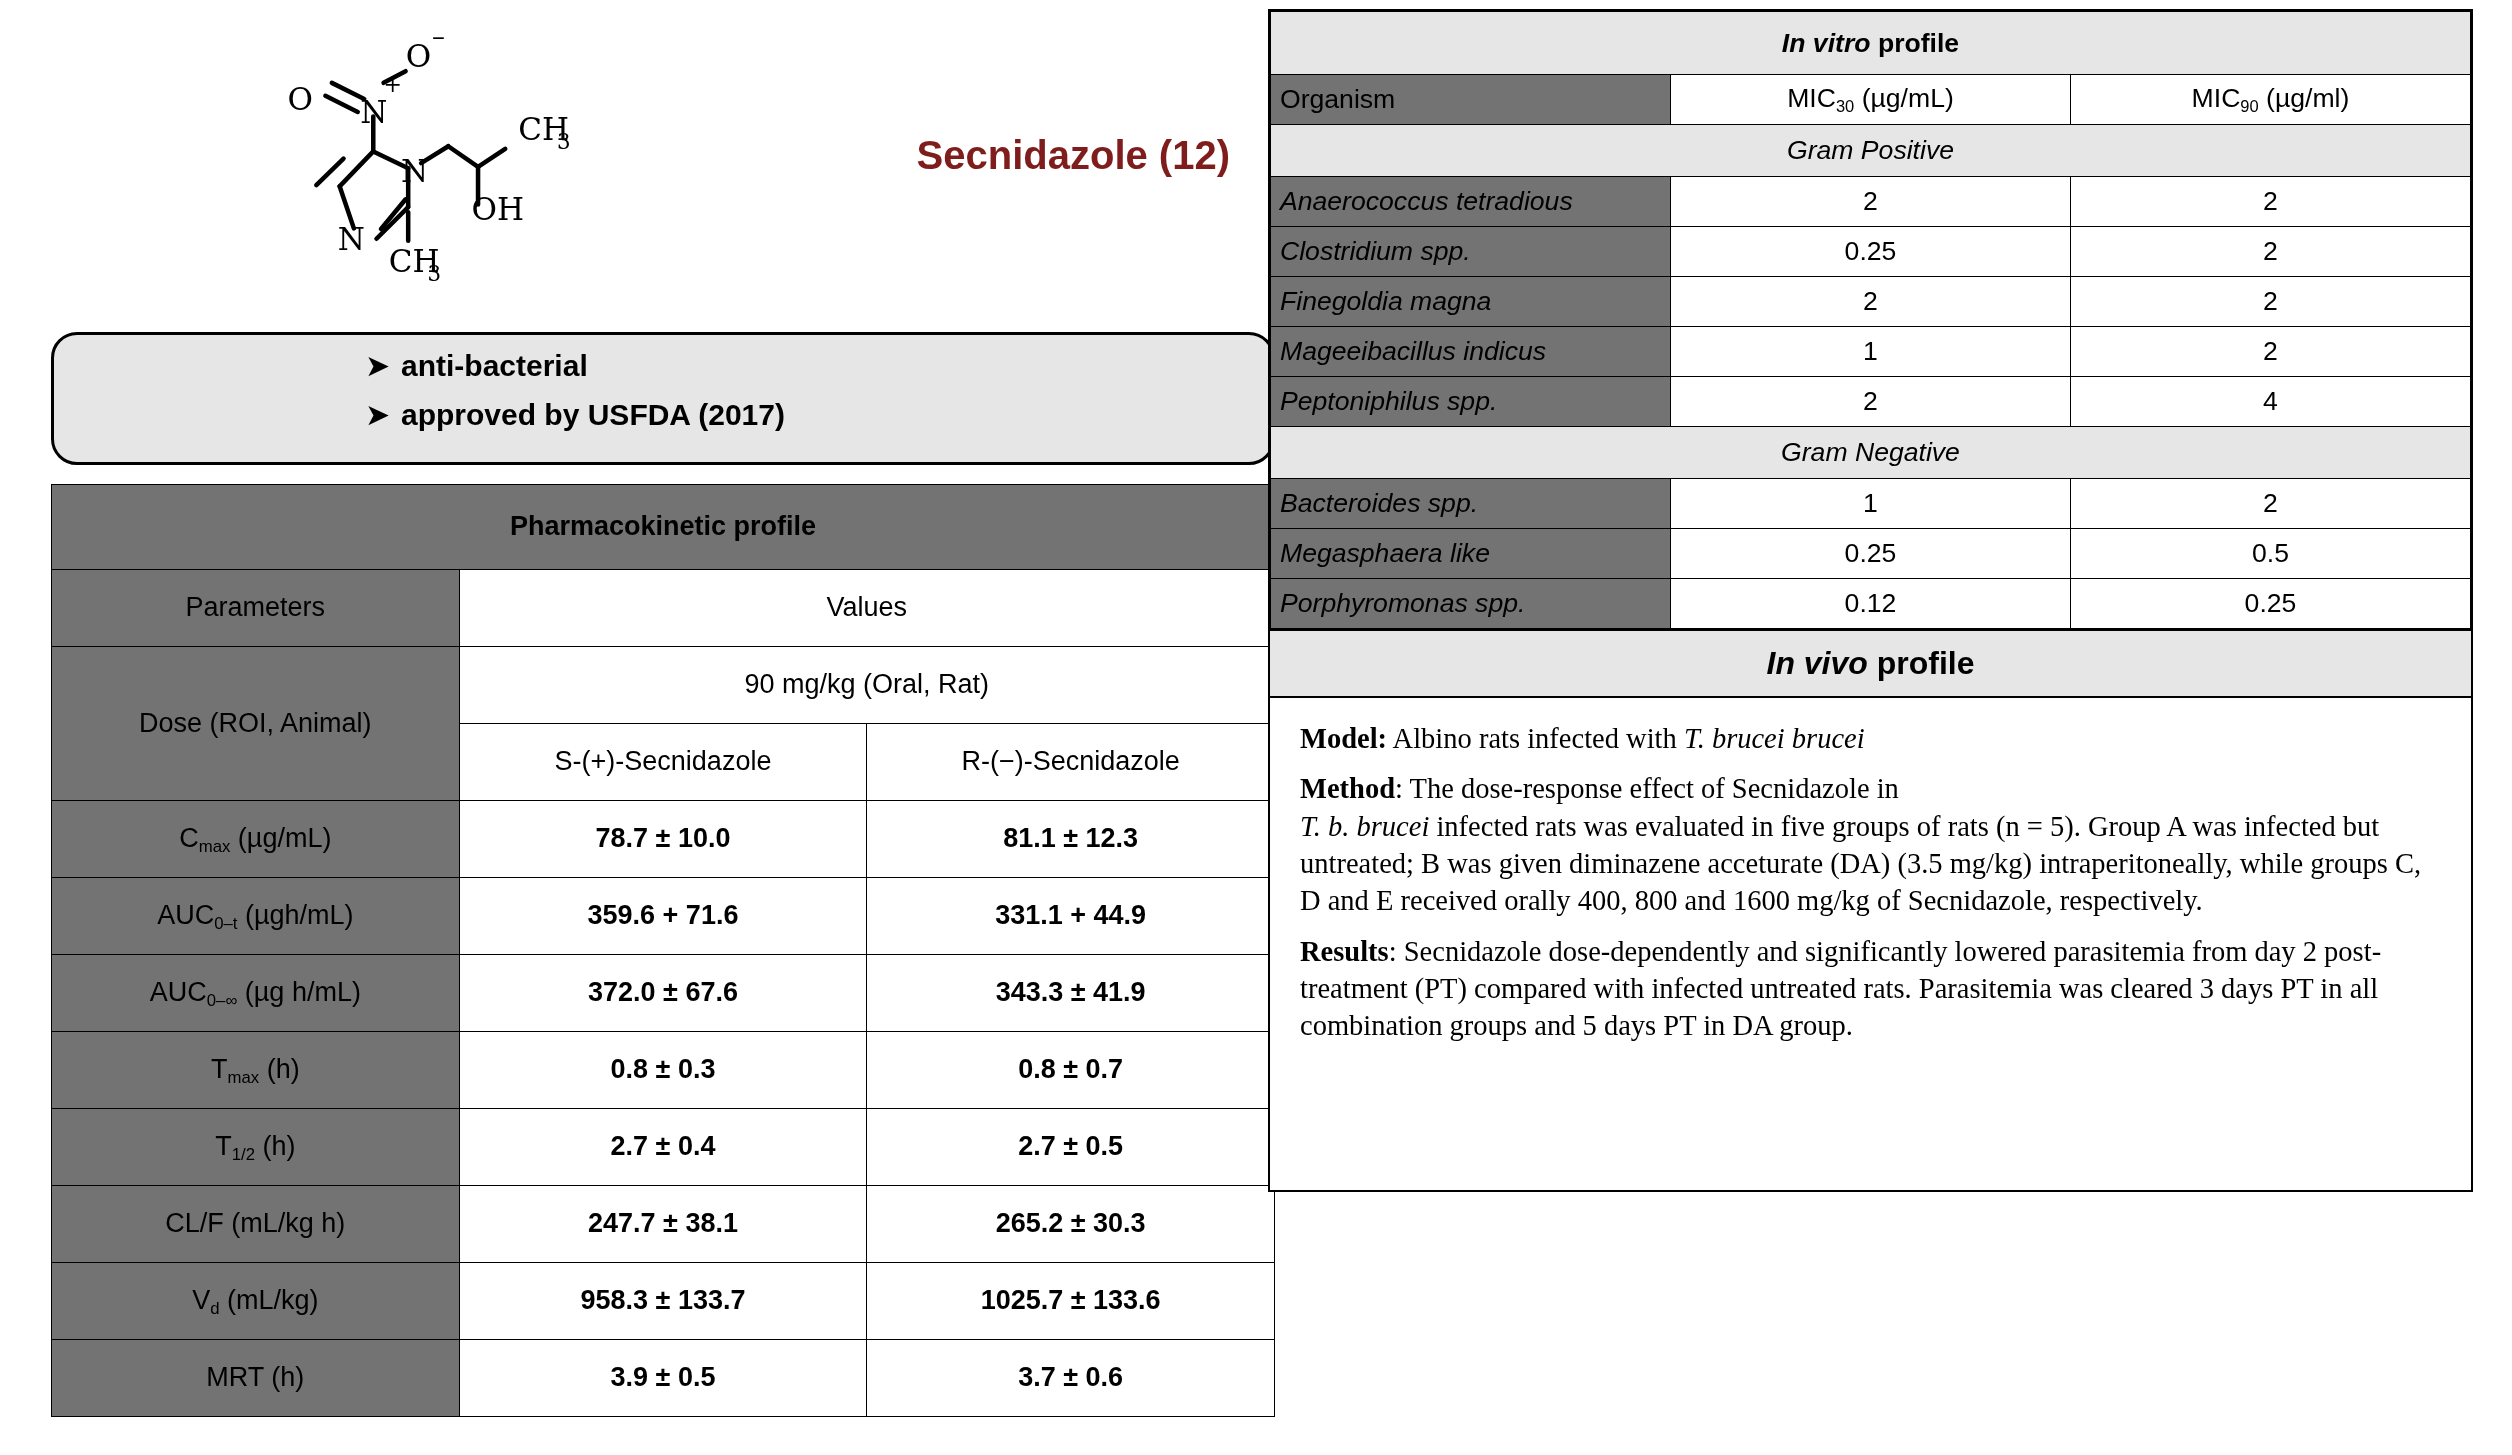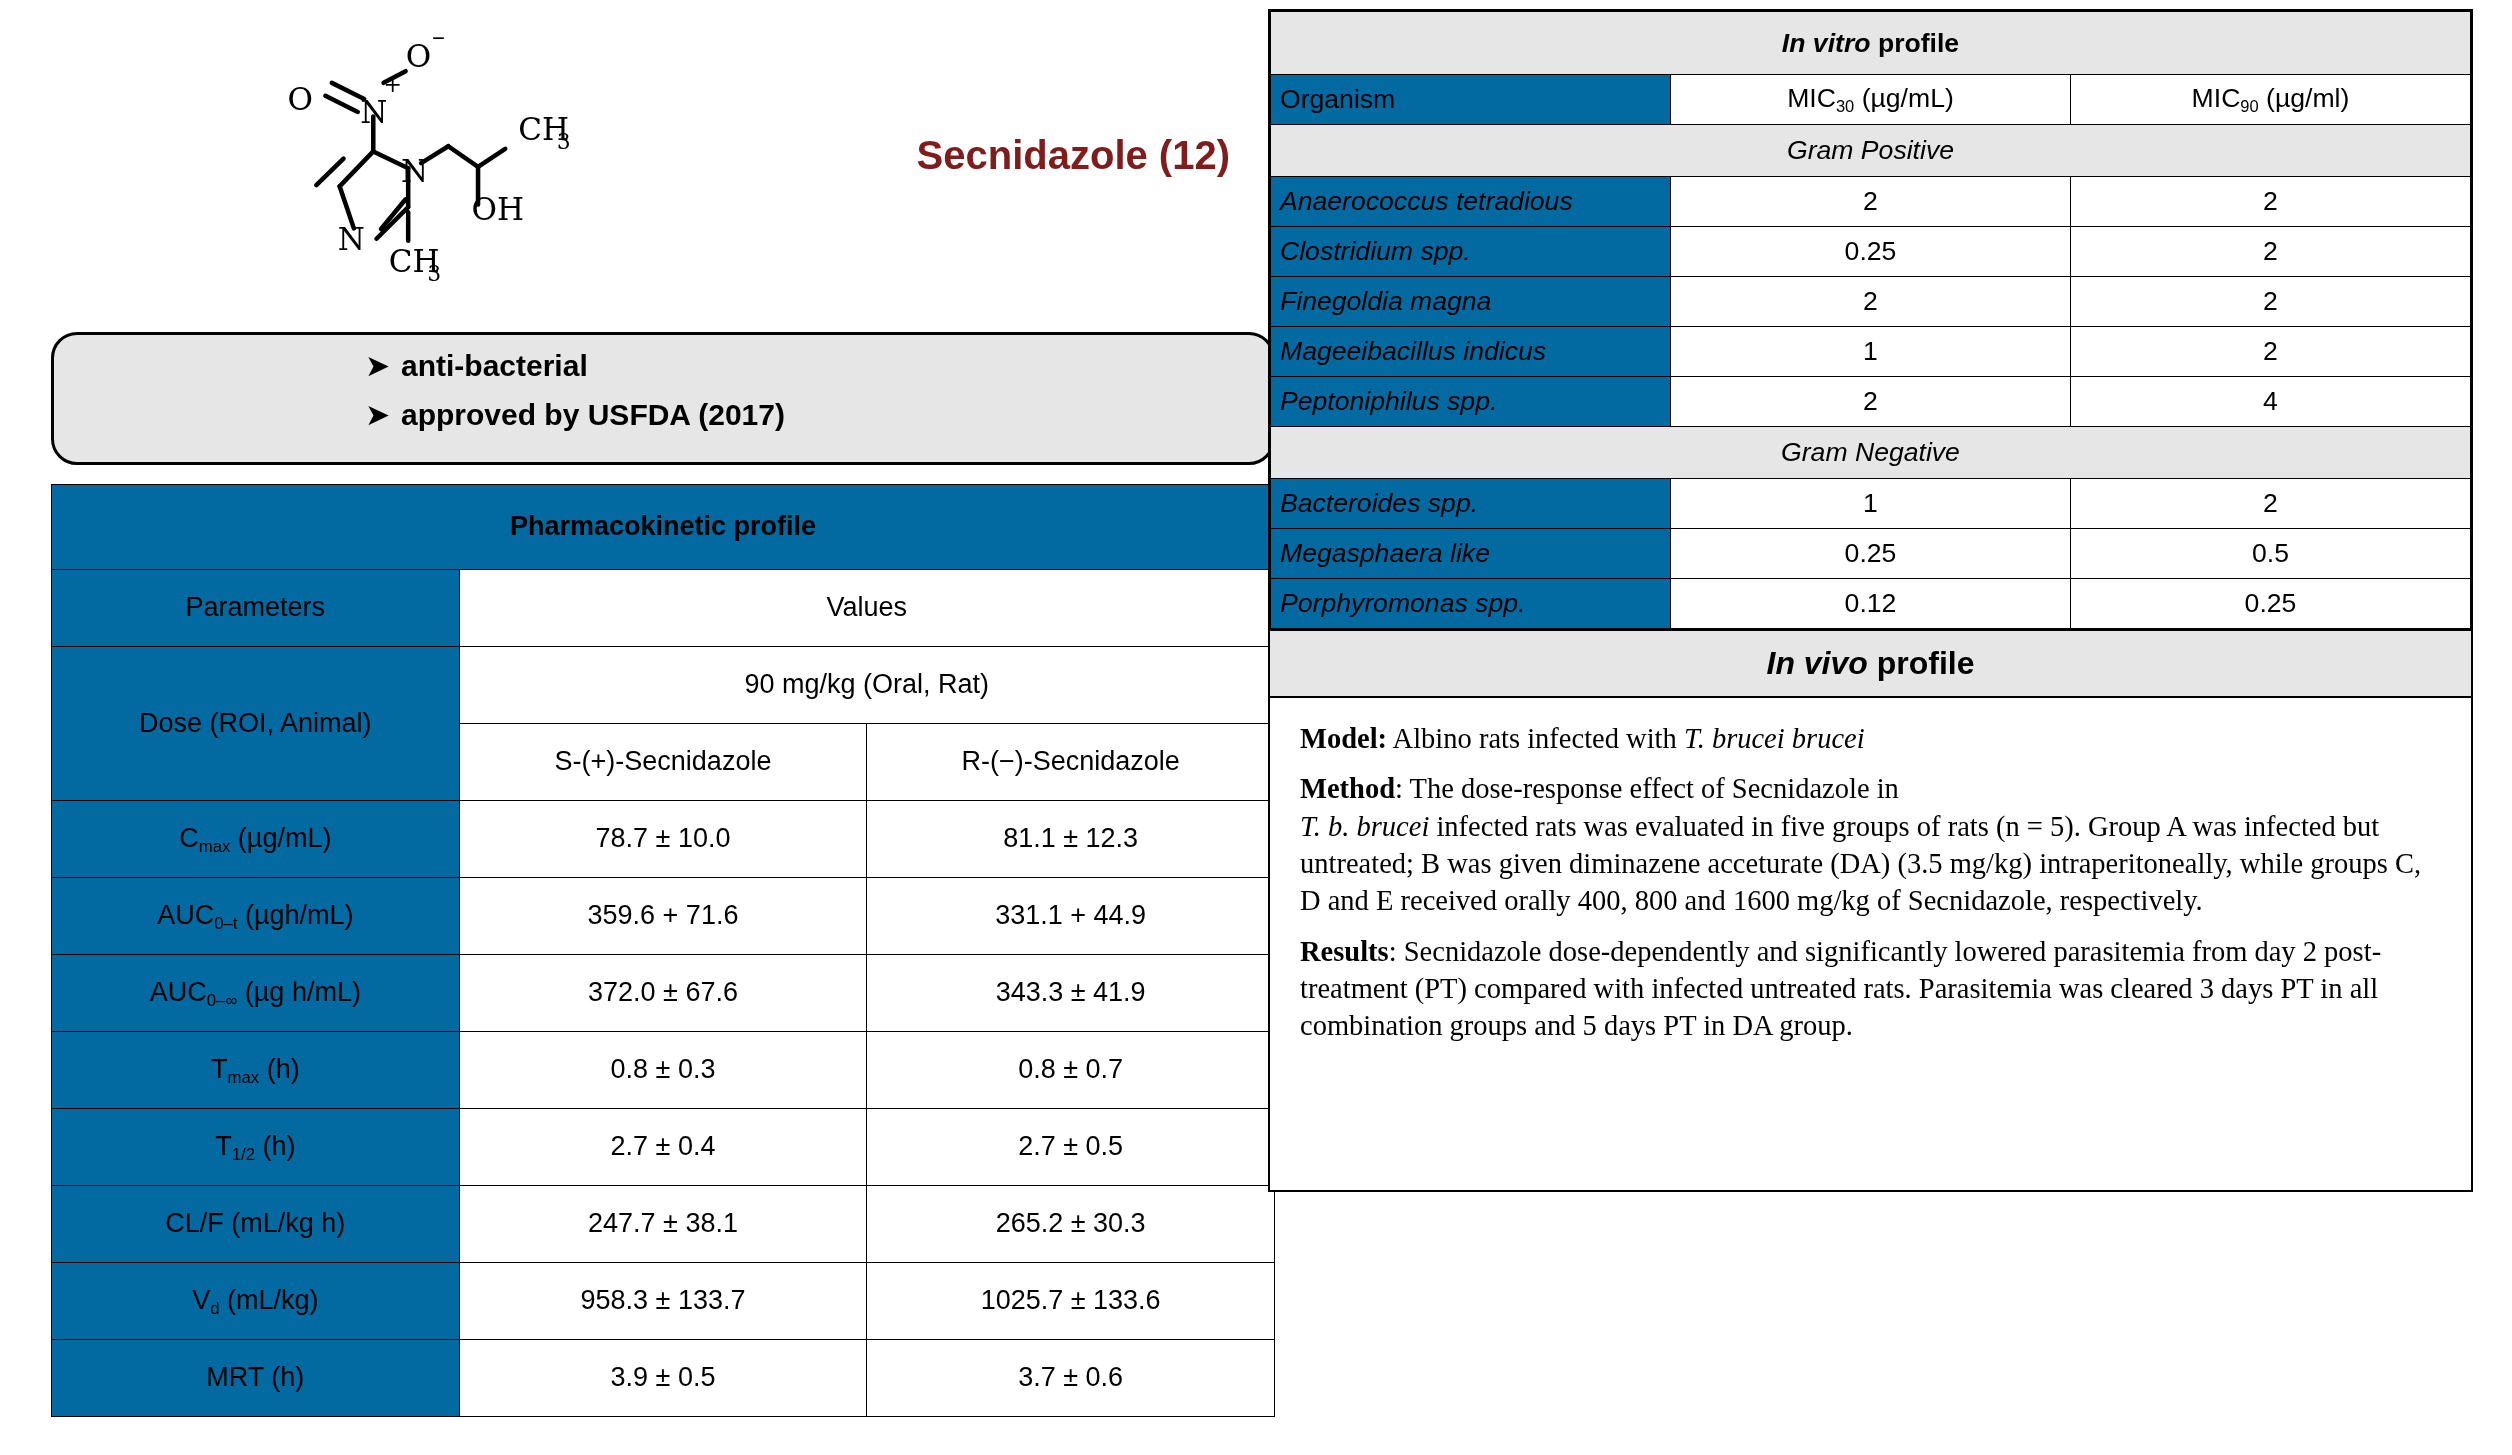--- a/index.html
+++ b/index.html
@@ -46,23 +46,23 @@
   
   table.t{border-collapse:collapse;table-layout:fixed;background:#fff;}
   table.t td{
     border:1.9px solid #000;
     padding:0;
     text-align:center;
     vertical-align:middle;
     font-size:27px;
     line-height:1.15;
   }
-  .grey{background:#0369a1;}
+  .grey{background:#737373;}
   .white{background:#ffffff;}
-  .bold{font-weight:normal;}
+  .bold{font-weight:bold;}
   sub{font-size:0.62em;vertical-align:-0.28em;}
 
   
   .pk-wrap{position:absolute;left:51px;top:484px;width:1185px;}
   table.pk{width:1224px;}
   table.pk td{height:76px;}
   .pk-title{font-size:32px;font-weight:bold;height:84px !important;}
   .pk-param{width:395px;}
   .pk-val{width:412px;}
 

